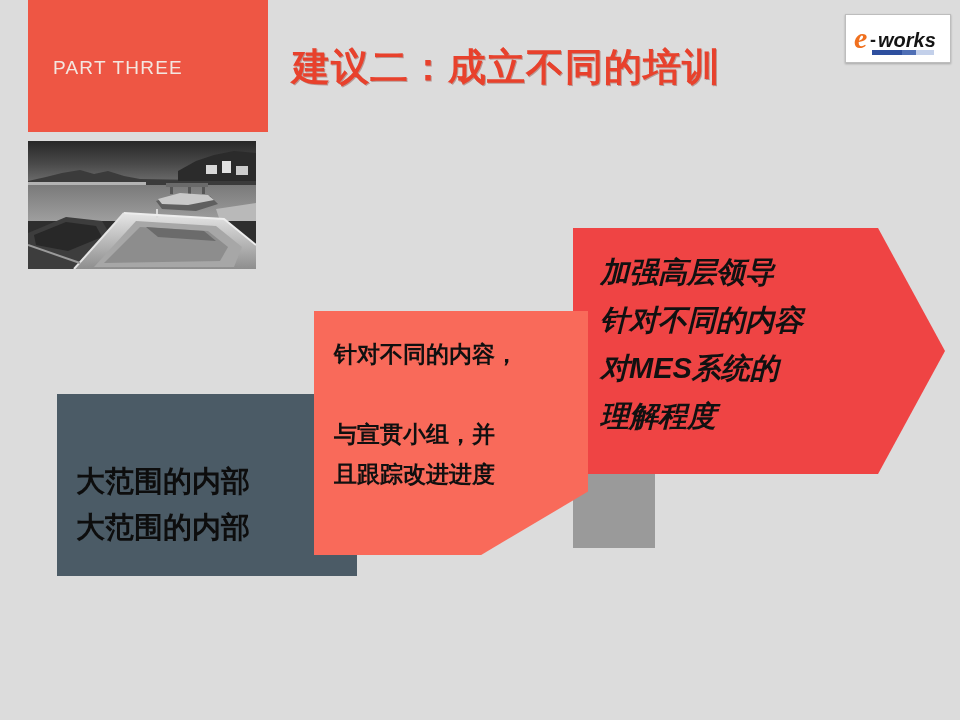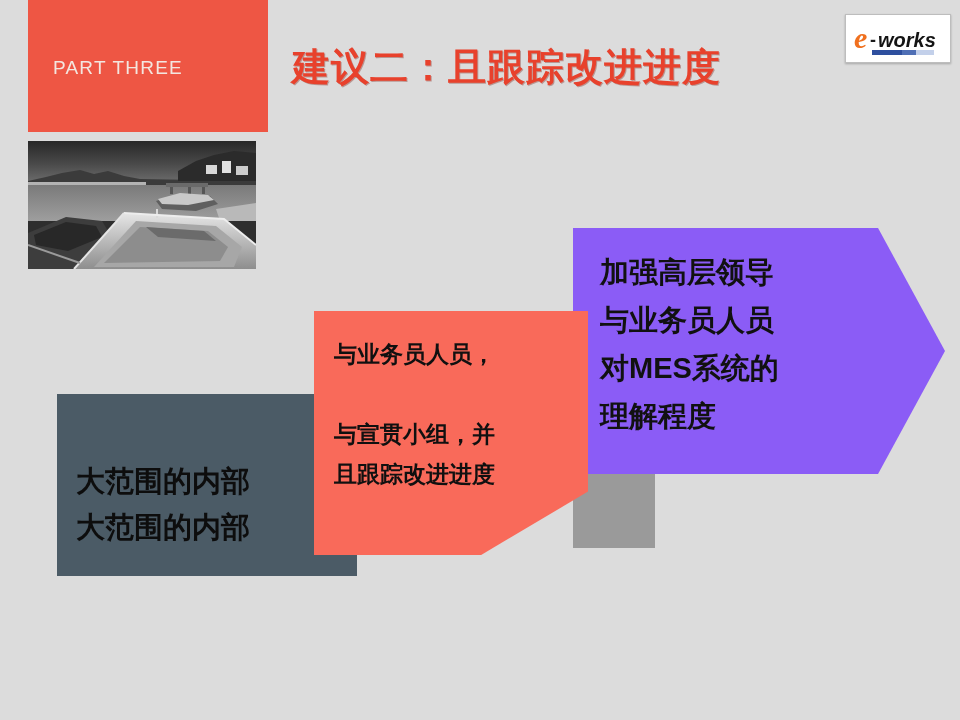--- a/index.html
+++ b/index.html
@@ -49,23 +49,24 @@
     position:absolute;left:845px;top:14px;width:104px;height:47px;
     background:#ffffff;border:1px solid #bdbdbd;
     box-shadow:0 1px 2px rgba(0,0,0,.25);
     overflow:hidden;
   }
   #logo svg{display:block;width:104px;height:47px;}
 
   
   #gray-chevron{
     position:absolute;left:573px;top:228px;width:372px;height:246px;
-    background:#8b5cf6;
+    background:#ef4444;
     clip-path:polygon(0 0, 82% 0, 100% 50%, 82% 100%, 0 100%);
     z-index:3;
+    font-style:italic;
   }
   #gray-tail{
     position:absolute;left:573px;top:474px;width:82px;height:74px;
     background:#9a9a9a;
     z-index:2;
   }
   #gray-chevron .gtxt{
     position:absolute;left:27px;color:#111;
     font-size:29px;font-weight:bold;letter-spacing:0px;
     white-space:nowrap;line-height:1;
@@ -152,47 +153,47 @@
       <path d="M66 126 L108 80 L188 85 L214 106 L206 126 Z" fill="#a7a7a7"></path>
       <path d="M76 122 L112 86 L180 90 L200 106 L192 120 Z" fill="#8d8d8d"></path>
       <path d="M118 86 L176 90 L188 100 L130 96 Z" fill="#6b6b6b"></path>
       <rect x="128" y="68" width="2" height="9" fill="#dadada"></rect>
       <path d="M96 72 L196 78 L228 104" fill="none" stroke="#ededed" stroke-width="2"></path>
       <path d="M46 128 L96 72" fill="none" stroke="#e4e4e4" stroke-width="2"></path>
       <path d="M0 104 L52 122" fill="none" stroke="#9a9a9a" stroke-width="2"></path>
     </svg>
   </div>
 
-  <div id="title">建议二：且跟踪改进进度</div>
+  <div id="title">建议二：成立不同的培训</div>
 
   <div id="logo">
     <svg viewBox="0 0 104 47">
       <rect x="0" y="0" width="104" height="47" fill="#ffffff"></rect>
       <text x="8" y="33" font-family="'Liberation Serif', serif" font-size="30" font-style="italic" font-weight="bold" fill="#f0701e">e</text>
       <text x="24" y="31" font-family="'Liberation Sans', sans-serif" font-size="18" font-weight="bold" fill="#1a1a1a">-</text>
       <text x="32" y="32" font-family="'Liberation Sans', sans-serif" font-size="20" font-style="italic" font-weight="bold" fill="#141414">works</text>
       <rect x="26" y="35" width="62" height="5" fill="#4f6fb5"></rect>
       <rect x="26" y="35" width="30" height="5" fill="#2e4f9e"></rect>
       <rect x="70" y="35" width="18" height="5" fill="#c3d0ea"></rect>
     </svg>
   </div>
 
   <div id="gray-tail"></div>
 
   <div id="gray-chevron">
     <div class="gtxt" id="g1">加强高层领导</div>
-    <div class="gtxt" id="g2">与业务员人员</div>
+    <div class="gtxt" id="g2">针对不同的内容</div>
     <div class="gtxt" id="g3">对MES系统的</div>
     <div class="gtxt" id="g4">理解程度</div>
   </div>
 
   <div id="bluebox">
     <div class="btxt" id="b1">大范围的内部</div>
     <div class="btxt" id="b2">大范围的内部</div>
   </div>
 
   <div id="coral">
-    <div class="ctxt" id="c1">与业务员人员，</div>
+    <div class="ctxt" id="c1">针对不同的内容，</div>
     <div class="ctxt" id="c3">与宣贯小组，并</div>
     <div class="ctxt" id="c4">且跟踪改进进度</div>
   </div>
 
 </div>
 
 </body></html>

